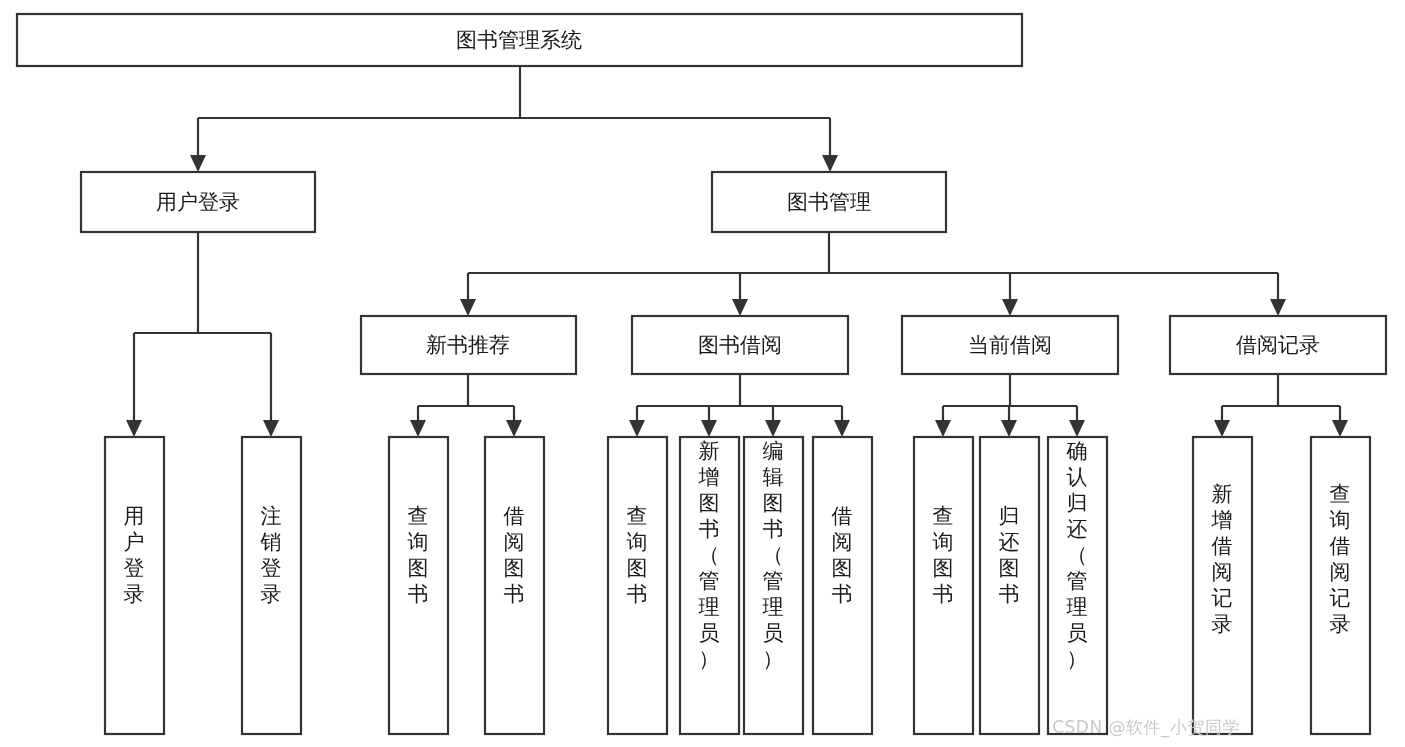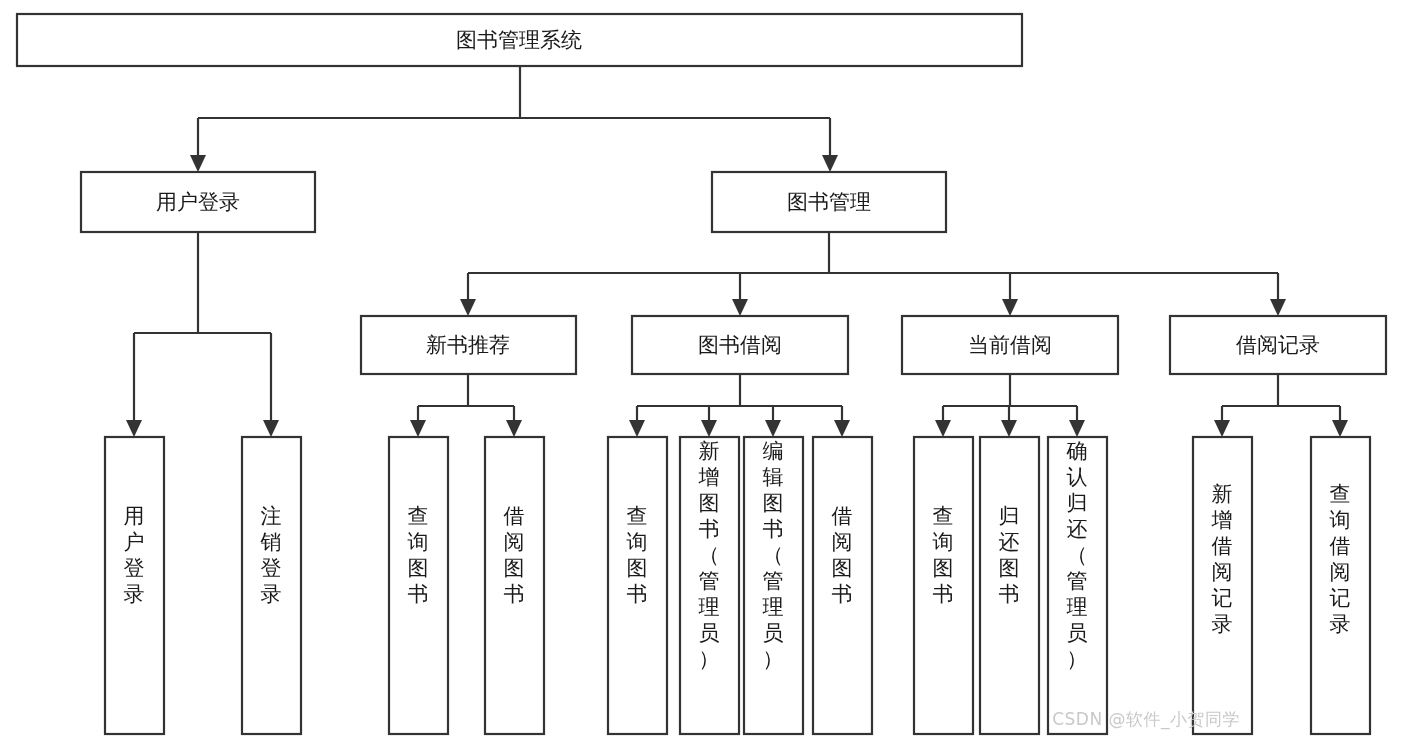--- a/index.html
+++ b/index.html
@@ -49,21 +49,21 @@
   }
   .node-label-vertical {
     font-family: "DejaVu Sans", "Liberation Sans", sans-serif;
     fill: #1a1a1a;
     font-size: 21px;
     text-anchor: middle;
   }
   .watermark {
     position: absolute;
     right: 6px;
-    bottom: 16px;
+    bottom: 8px;
     font-family: "DejaVu Sans", "Liberation Sans", sans-serif;
     font-size: 17px;
     color: #c9c9c9;
     letter-spacing: 0.5px;
     white-space: nowrap;
     pointer-events: none;
   }
 </style>
 </head>
 <body>

